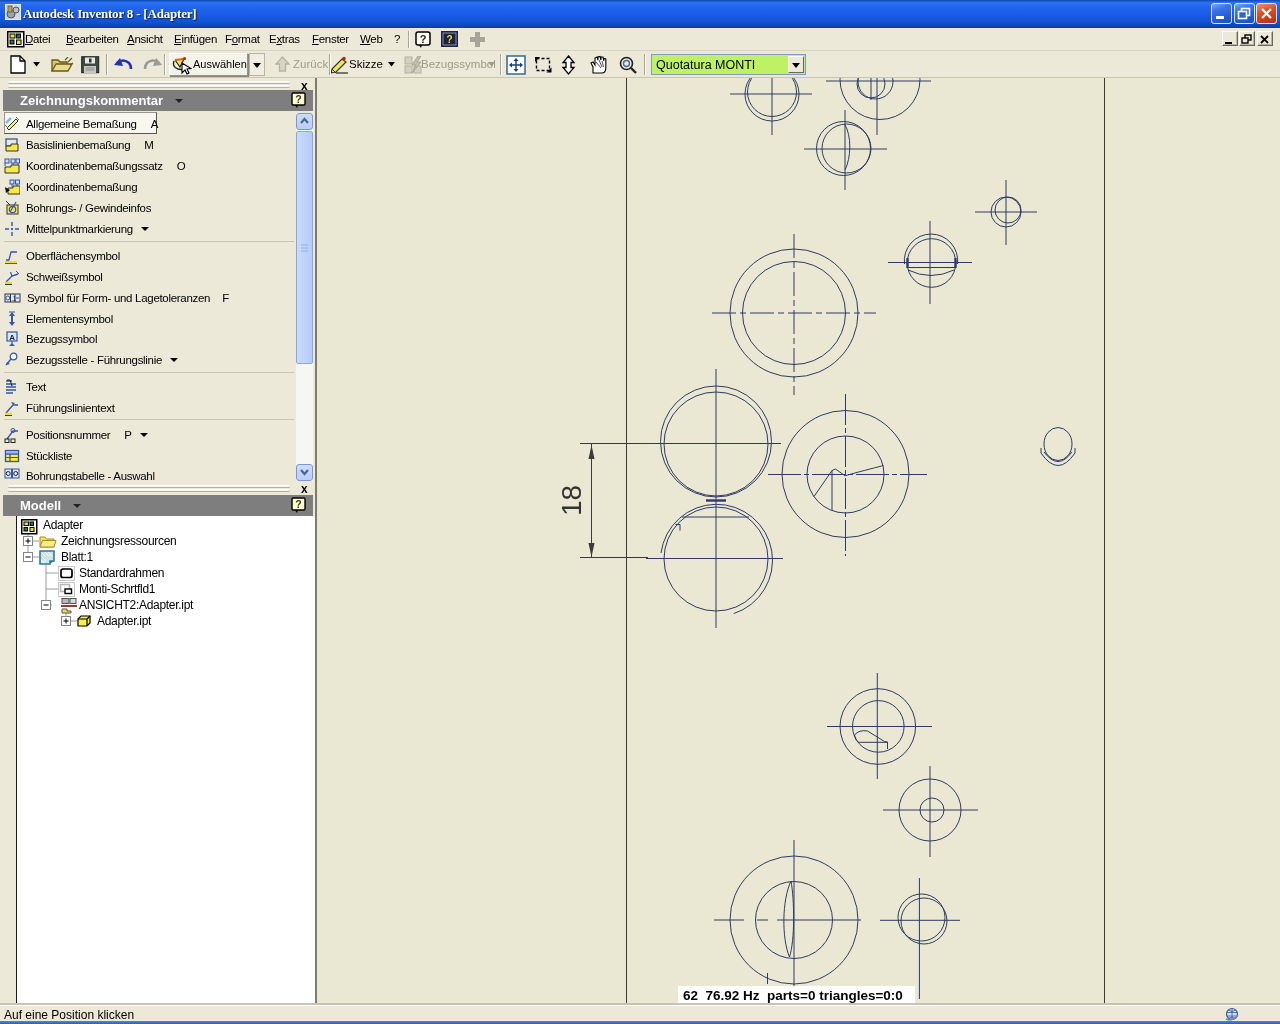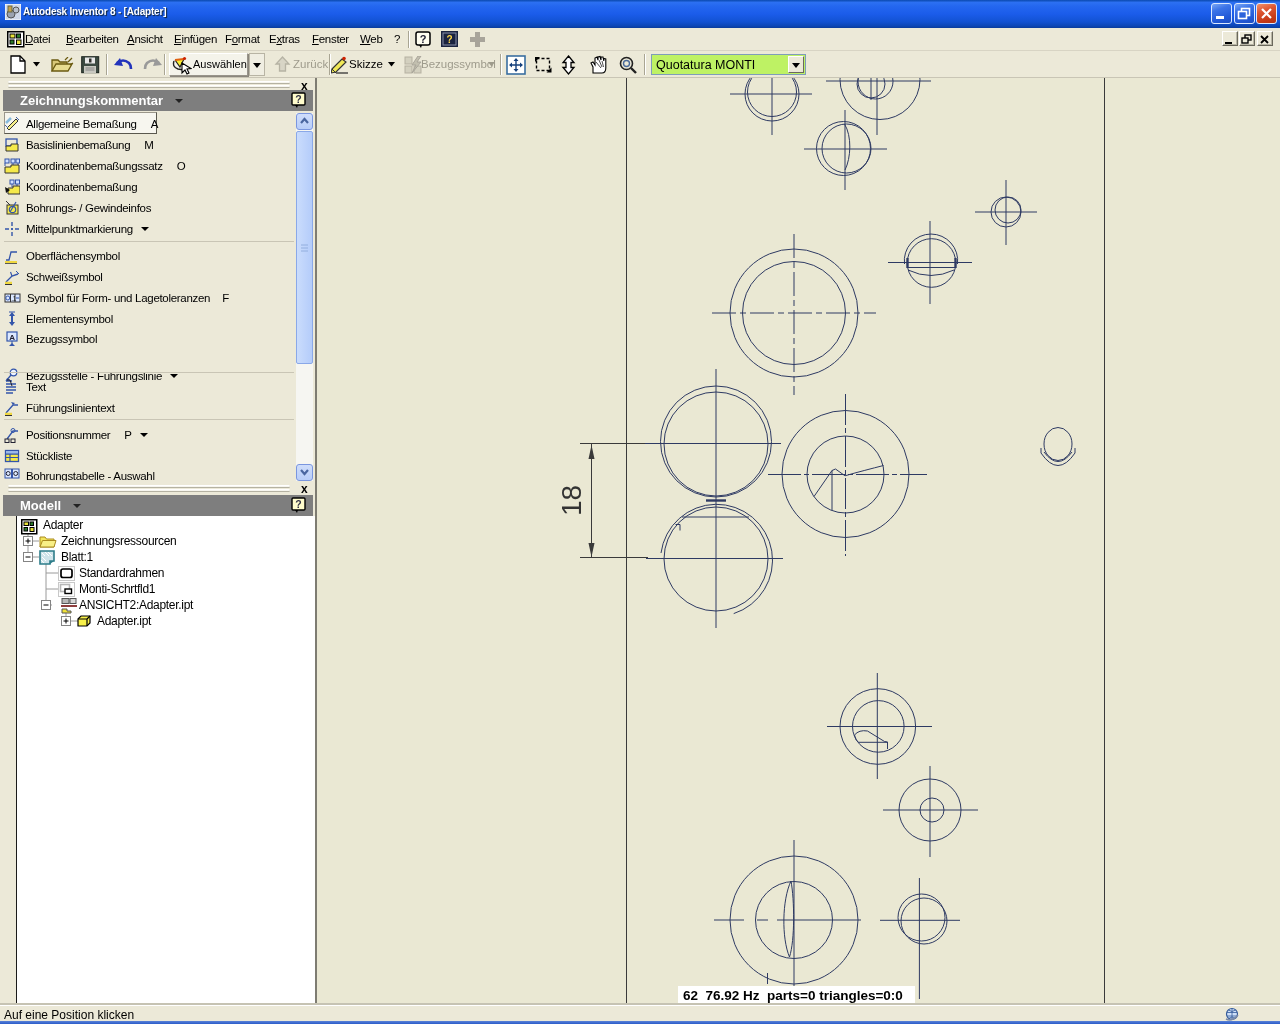--- a/index.html
+++ b/index.html
@@ -1,21 +1,21 @@
 <!DOCTYPE html>
 <html><head>
 <meta charset="utf-8">
 <style>
 html,body{margin:0;padding:0;width:1280px;height:1024px;overflow:hidden;
 font-family:"Liberation Sans",sans-serif;background:#ece9d8;}
 *{box-sizing:border-box;}
 .abs{position:absolute;}
 #titlebar{position:absolute;left:0;top:0;width:1280px;height:28px;
 background:linear-gradient(180deg,#0a49ae 0%,#2c70f2 9%,#2467ef 22%,#1b5cea 50%,#1252d2 78%,#0d47b7 92%,#0a3d9c 100%);}
-#titlebar .ttext{position:absolute;left:23px;top:6px;color:#fff;font-weight:bold;font-size:10px;letter-spacing:-0.2px;text-shadow:1px 1px 1px #123;}
+#titlebar .ttext{position:absolute;left:23px;top:6px;color:#fff;font-weight:bold;font-size:13px;letter-spacing:-0.2px;text-shadow:1px 1px 1px #123;font-family:Liberation Serif, serif;}
 .tbtn{position:absolute;top:3px;width:21px;height:21px;border:1px solid #dbe9ff;border-radius:3px;
 color:#fff;text-align:center;}
 .tbtn.blue{background:linear-gradient(160deg,#7aa7f4 0%,#3c74e8 30%,#235ad8 70%,#1c4ec2 100%);}
 .tbtn.red{background:linear-gradient(160deg,#f0926c 0%,#dd5632 35%,#c63a17 75%,#b53412 100%);}
 #menubar{position:absolute;left:0;top:28px;width:1280px;height:23px;background:#ece9d8;border-bottom:1px solid #d8d4c4;}
 .menuitem{position:absolute;top:5px;font-size:11.5px;color:#000;letter-spacing:-0.3px;}
 #toolbar{position:absolute;left:0;top:51px;width:1280px;height:27px;background:#ece9d8;border-bottom:1px solid #c9c5b5;}
 .tsep{position:absolute;top:3px;width:2px;height:21px;border-left:1px solid #a9a593;border-right:1px solid #fff;}
 .graytxt{color:#9e9b8c;}
 #leftcol{position:absolute;left:0;top:78px;width:317px;height:927px;background:#ece9d8;}
@@ -264,21 +264,21 @@
  <div class="pitem" style="top:231px"><svg width="16" height="16">
         <path d="M8 1 l3 4 h-2 v6 h2 l-3 4 l-3 -4 h2 V5 h-2 z" fill="#3355aa"></path>
         <path d="M5 1 h6" stroke="#3355aa"></path>
       </svg>Elementensymbol</div>
  <div class="pitem" style="top:251px"><svg width="16" height="16">
         <rect x="3" y="1" width="10" height="9" fill="#dce8ff" stroke="#3355aa" stroke-width="1.2"></rect>
         <text x="8" y="8.5" font-size="8" font-weight="bold" fill="#223" text-anchor="middle">A</text>
         <path d="M8 10 v3" stroke="#3355aa"></path>
         <path d="M5 15 l3 -3 l3 3 z" fill="#3355aa"></path>
       </svg>Bezugssymbol</div>
- <div class="pitem" style="top:288px"><svg width="16" height="16">
+ <div class="pitem" style="top:272px"><svg width="16" height="16">
         <circle cx="9.5" cy="4.5" r="3.3" fill="#eef4ff" stroke="#3355aa" stroke-width="1.2"></circle>
         <path d="M7 7 L2 13" stroke="#3355aa" stroke-width="1.3"></path>
         <path d="M2 13 l4 -1 l-3 -2 z" fill="#3355aa"></path>
       </svg>Bezugsstelle - Führungslinie<span class="dn"></span></div>
  <div class="psep" style="top:294px"></div>
  <div class="pitem" style="top:299px"><svg width="16" height="16">
         <path d="M2 2 h6 M2 5 h10 M2 8 h10 M2 11 h10 M2 14 h7" stroke="#3355aa" stroke-width="1.6"></path>
         <path d="M3 1 l3 0 l2 6" stroke="#223" fill="none"></path>
       </svg>Text</div>
  <div class="pitem" style="top:320px"><svg width="16" height="16">

